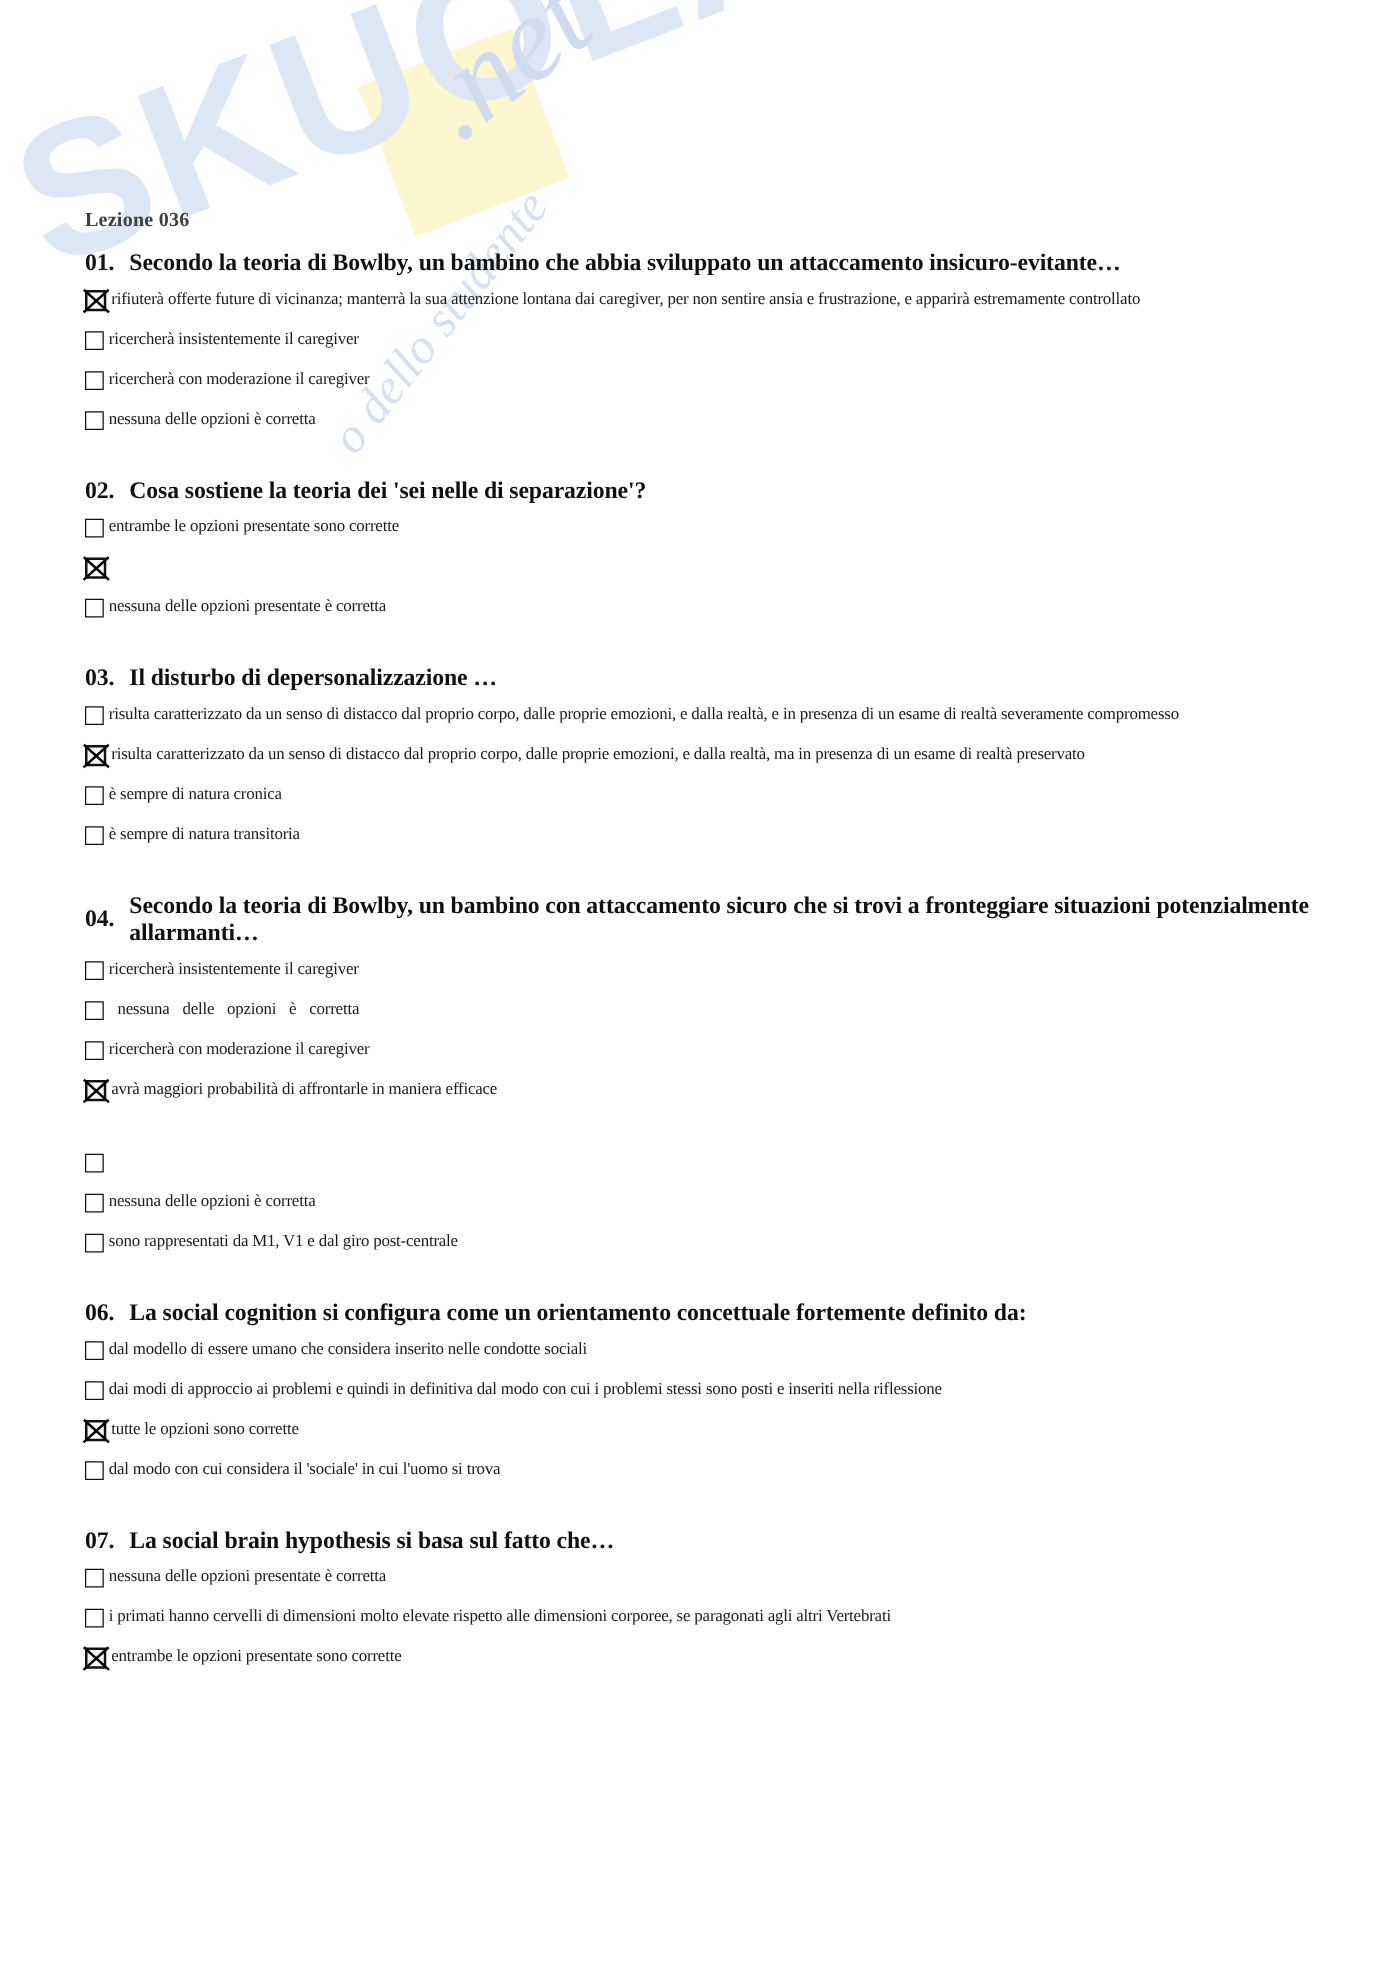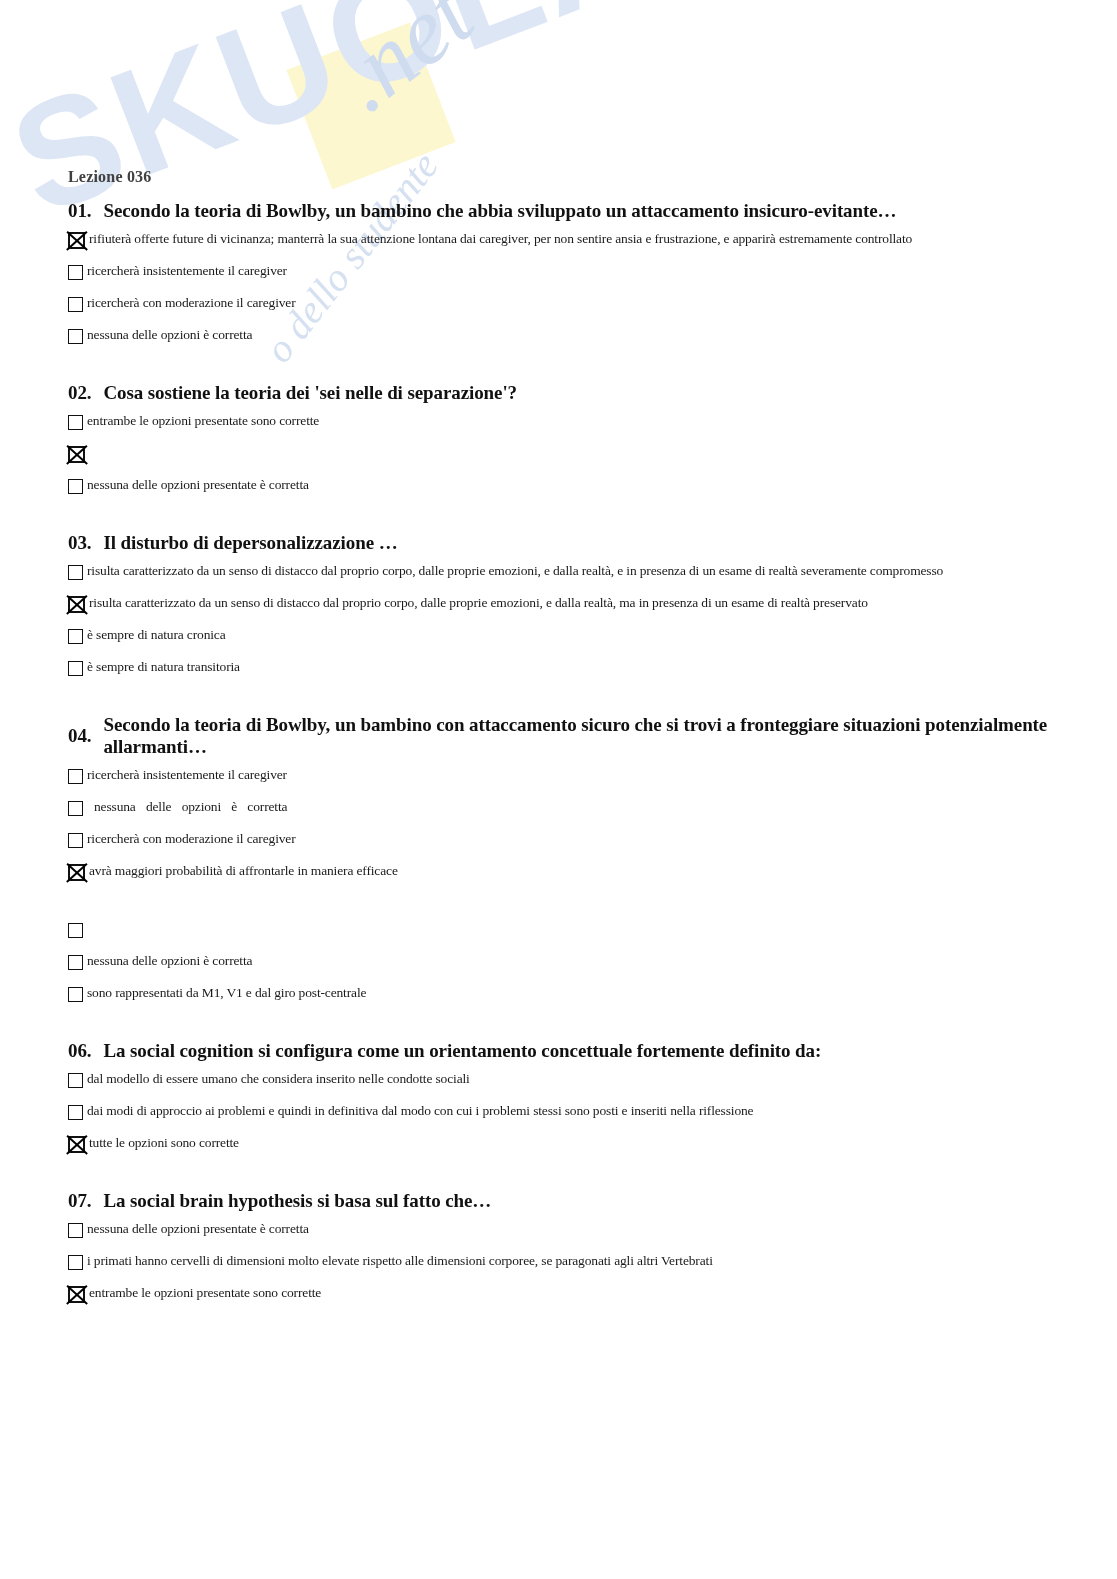--- a/index.html
+++ b/index.html
@@ -326,20 +326,24 @@
           <span class="opt-text">dal modello di essere umano che considera inserito nelle condotte sociali</span>
         </li>
         <li class="option">
           <span class="checkbox"></span>
           <span class="opt-text">dai modi di approccio ai problemi e quindi in definitiva dal modo con cui i problemi stessi sono posti e inseriti nella riflessione</span>
         </li>
         <li class="option">
           <span class="checkbox checked"></span>
           <span class="opt-text">tutte le opzioni sono corrette</span>
         </li>
+        <li class="option">
+          <span class="checkbox"></span>
+          <span class="opt-text">dal modo con cui considera il 'sociale' in cui l'uomo si trova</span>
+        </li>
       </ul>
     </div>
 
     <div class="q-gap"></div>
 
     <div class="question-block">
       <div class="q-head">
         <span class="q-num">07.</span>
         <span class="q-text">La social brain hypothesis si basa sul fatto che…</span>
       </div>

